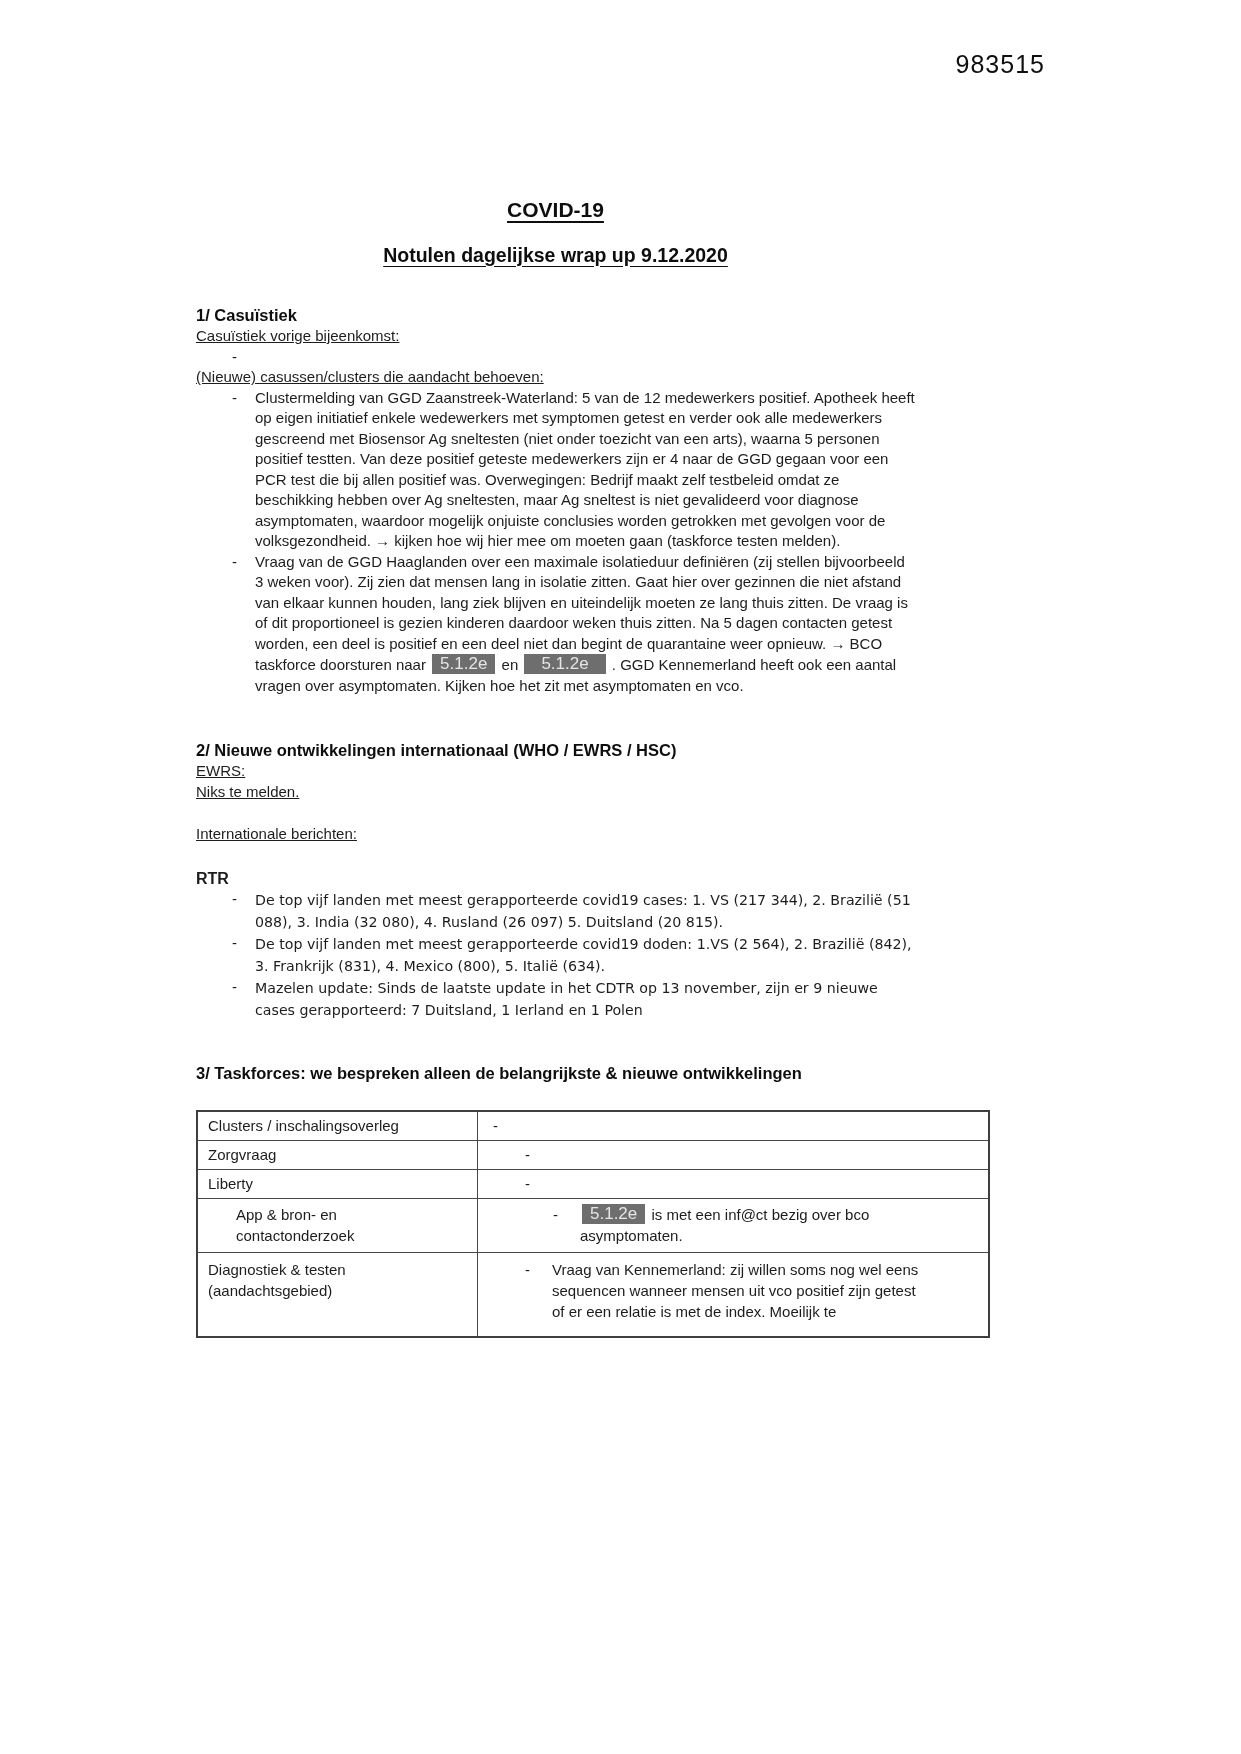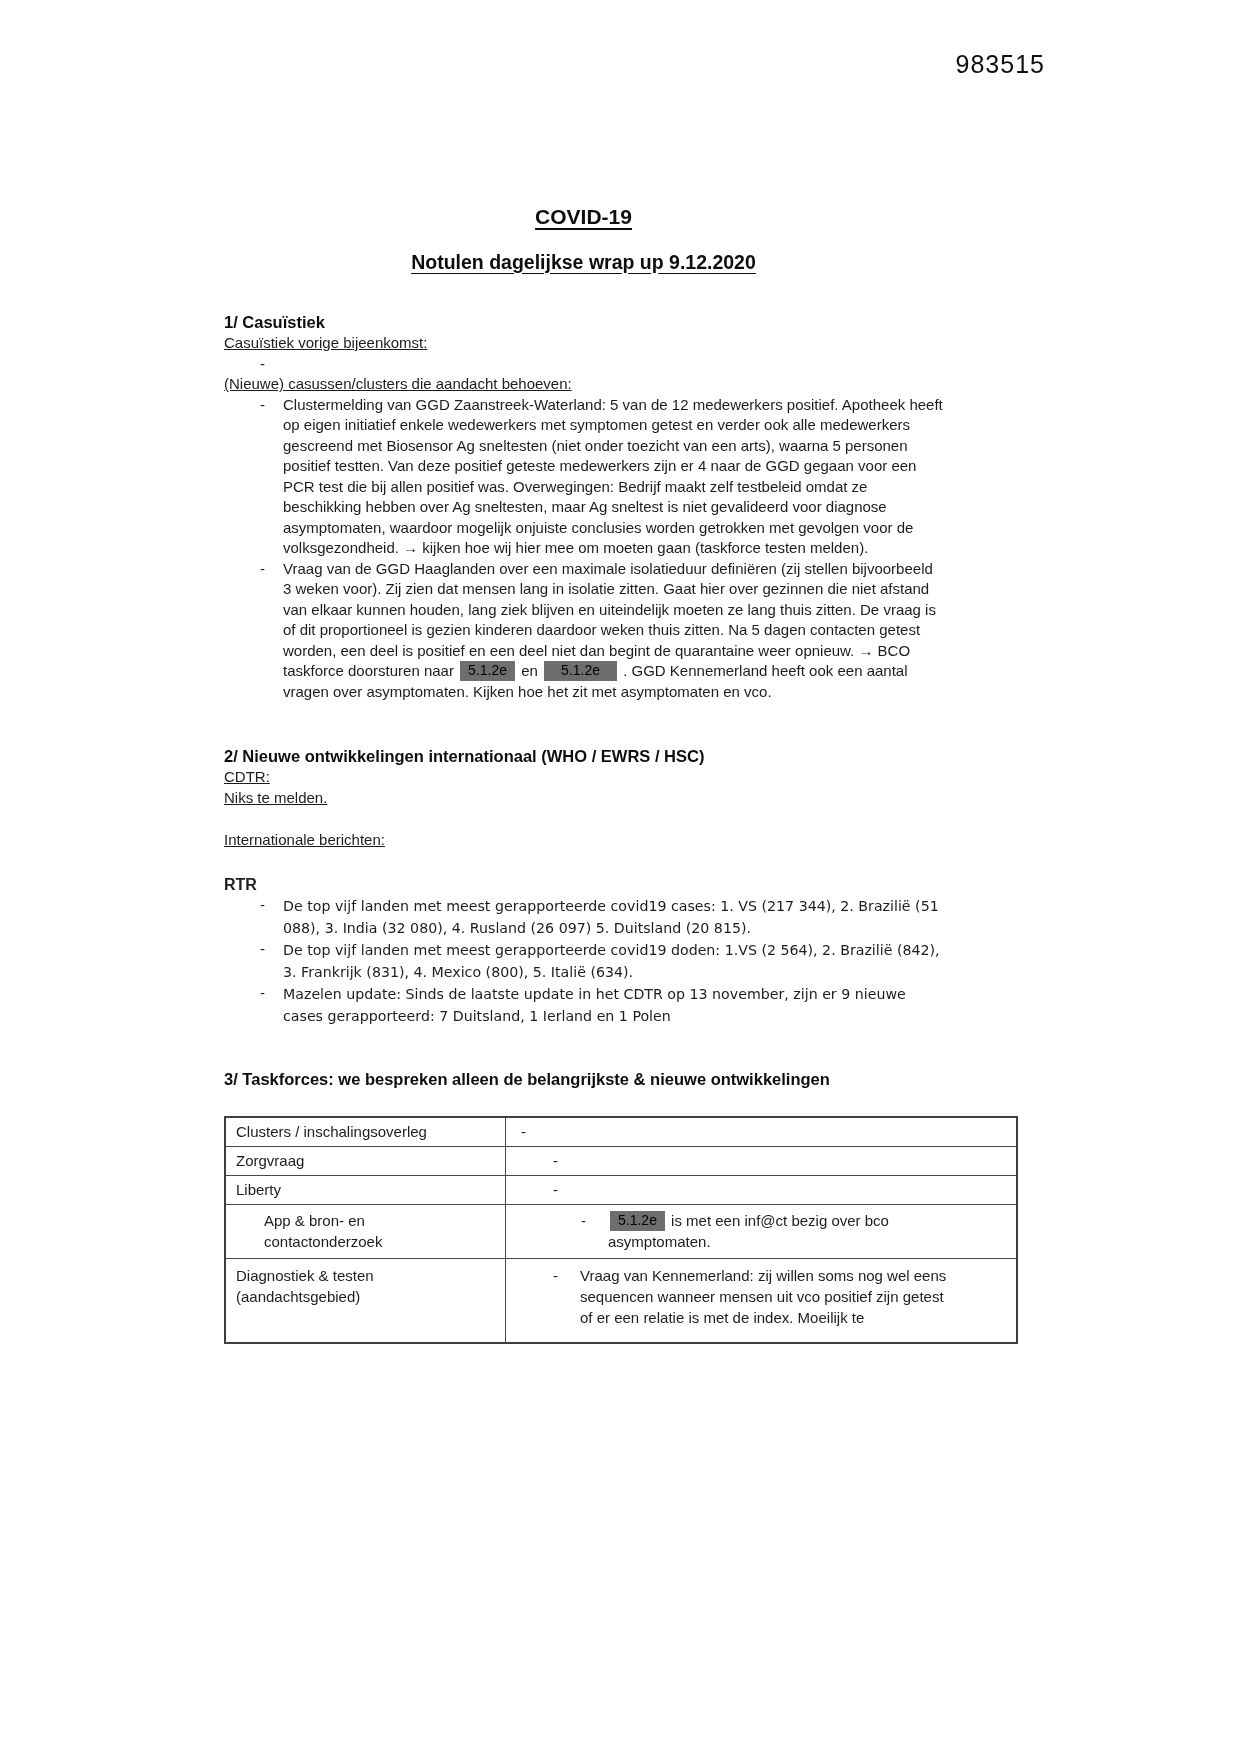--- a/index.html
+++ b/index.html
@@ -9,22 +9,22 @@
     font-family:"Liberation Sans",sans-serif;
     color:#1d1d1d;
     position:relative;
     -webkit-font-smoothing:antialiased;
   }
   .page-number{
     position:absolute;top:50px;right:196px;
     font-size:25px;letter-spacing:1px;color:#0f0f0f;
   }
   .doc{
-    position:absolute;left:196px;top:9px;width:794px;
-    font-size:15px;line-height:20.5px;margin-left:28px;
+    position:absolute;left:196px;top:2px;width:794px;
+    font-size:15px;line-height:20.5px;
   }
   .title{
     width:719px;margin-top:198px;text-align:center;
     font-weight:bold;font-size:21px;
     text-decoration:underline;text-underline-offset:4px;
     color:#0e0e0e;
   }
   .subtitle{
     width:719px;margin-top:24px;text-align:center;
     font-weight:bold;font-size:19.5px;
@@ -40,22 +40,22 @@
   .blist{width:719px;}
   .b{display:flex;align-items:flex-start;}
   .b .d{flex:0 0 23px;padding-left:36px;box-sizing:content-box;}
   .b .t{width:660px;}
   .s2-heading{margin-top:44px;}
   .gap-md{height:22px;}
   .rtr-heading{margin-top:24px;font-weight:bold;font-size:16px;}
   .rtr .t{font-family:"DejaVu Sans","Liberation Sans",sans-serif;font-size:14.2px;line-height:22px;width:665px;}
   .s3-heading{margin-top:42px;}
   .chip{
-    display:inline-block;background:#6e6e6e;color:#000000;
-    font-size:14px;line-height:13px;padding:3px 8px 4px 8px;
+    display:inline-block;background:#6e6e6e;color:#e5e5e5;
+    font-size:17px;line-height:13px;padding:3px 8px 4px 8px;
     vertical-align:1px;margin:0 2px;
   }
   .chip-wide{padding:3px 17px 4px 17px;}
   table.tf{
     margin-top:26px;width:794px;
     border-collapse:collapse;
     font-size:15px;line-height:21px;color:#1d1d1d;
   }
   table.tf td{
     border:1.7px solid #474747;
@@ -97,21 +97,21 @@
         <span>Vraag van de GGD Haaglanden over een maximale isolatieduur definiëren (zij stellen bijvoorbeeld 3 weken voor). Zij zien dat mensen lang in isolatie zitten. Gaat hier over gezinnen die niet afstand van elkaar kunnen houden, lang ziek blijven en uiteindelijk moeten ze lang thuis zitten. De vraag is of dit proportioneel is gezien kinderen daardoor weken thuis zitten. Na 5 dagen contacten getest worden, een deel is positief en een deel niet dan begint de quarantaine weer opnieuw. → BCO taskforce doorsturen naar</span>
         <span class="chip">5.1.2e</span>
         <span>en</span>
         <span class="chip chip-wide">5.1.2e</span>
         <span>. GGD Kennemerland heeft ook een aantal vragen over asymptomaten. Kijken hoe het zit met asymptomaten en vco.</span>
       </span>
     </div>
   </div>
 
   <div class="sec-heading s2-heading">2/ Nieuwe ontwikkelingen internationaal (WHO / EWRS / HSC)</div>
-  <div class="plain">CDTR:</div>
+  <div class="plain">EWRS:</div>
   <div class="plain">Niks te melden.</div>
   <div class="gap-md"></div>
   <div class="plain">Internationale berichten:</div>
   <div class="rtr-heading">RTR</div>
 
   <div class="blist rtr">
     <div class="b">
       <span class="d">-</span>
       <span class="t">De top vijf landen met meest gerapporteerde covid19 cases: 1. VS (217 344), 2. Brazilië (51 088), 3. India (32 080), 4. Rusland (26 097) 5. Duitsland (20 815).</span>
     </div>

